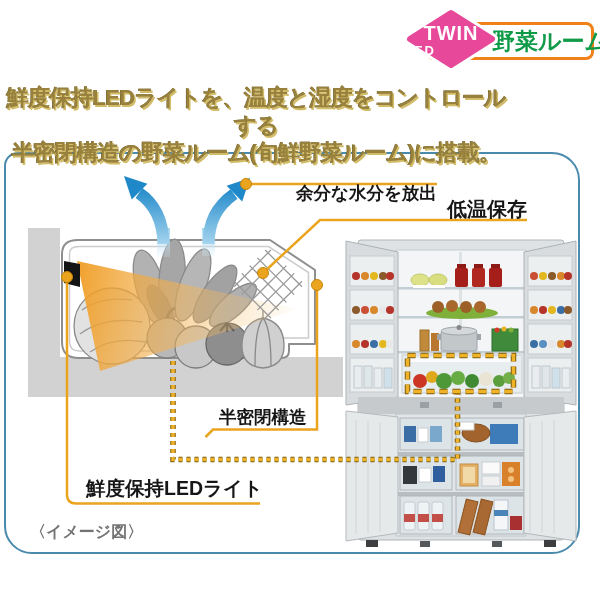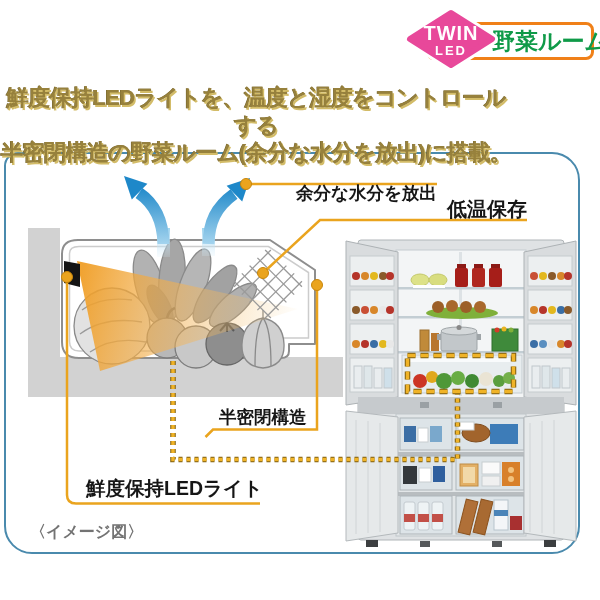--- a/index.html
+++ b/index.html
@@ -9,21 +9,21 @@
 
   
   #badge{left:396px;top:4px;width:204px;height:66px;z-index:5;}
   #badge-box{left:30px;top:18px;width:162px;height:32px;background:#fff;
     border:3px solid #f08018;border-radius:8px;}
   #badge-room{left:96px;top:22px;width:110px;font-size:23px;font-weight:bold;color:#0f9a48;
     letter-spacing:0px;white-space:nowrap;}
   #badge-diamond{left:8px;top:4px;width:94px;height:62px;}
   #badge-twin{left:8px;top:18px;width:94px;text-align:center;font-size:20px;font-weight:bold;
     color:#fff;letter-spacing:1px;}
-  #badge-led{left:8px;top:39px;width:94px;text-align:center;font-size:13px;font-weight:bold;
+  #badge-led{left:8px;top:39px;width:94px;font-size:13px;font-weight:bold;
     color:#fff;letter-spacing:2px;}
 
   
   #headline{left:0;top:84px;width:512px;text-align:center;z-index:4;
     font-size:22.5px;font-weight:bold;line-height:27.5px;letter-spacing:-1px;
     color:#97813c;text-shadow:1.5px 1.5px 0 #d3bc68, -0.5px -0.5px 0 #6f5f2a;}
 
   
   #panel{left:4px;top:152px;width:572px;height:398px;background:#fff;
     border:2.5px solid #4a8aad;border-radius:14px 28px 28px 28px;z-index:1;}
@@ -49,21 +49,21 @@
     <svg id="badge-diamond" class="abs" viewBox="0 0 94 62">
       <polygon points="6,31 47,5 88,31 47,57" fill="none" stroke="#ffffff" stroke-width="12" stroke-linejoin="round"></polygon>
       <polygon points="6,31 47,5 88,31 47,57" fill="#e8489a" stroke="#e8489a" stroke-width="6" stroke-linejoin="round"></polygon>
     </svg>
     <span id="badge-twin" class="abs">TWIN</span>
     <span id="badge-led" class="abs">LED</span>
   </div>
 
   <div id="headline" class="abs">
     <div>鮮度保持LEDライトを、温度と湿度をコントロールする</div>
-    <div>半密閉構造の野菜ルーム(余分な水分を放出)に搭載。</div>
+    <div>半密閉構造の野菜ルーム(旬鮮野菜ルーム)に搭載。</div>
   </div>
 
   <div id="panel" class="abs"></div>
 
   <svg id="art" class="abs" viewBox="0 0 600 600">
     <defs>
       <linearGradient id="arrowGrad" x1="0" y1="258" x2="0" y2="186" gradientUnits="userSpaceOnUse">
         <stop offset="0" stop-color="#c4e6f7"></stop>
           <stop offset="1" stop-color="#1e88c9"></stop>
       </linearGradient>

